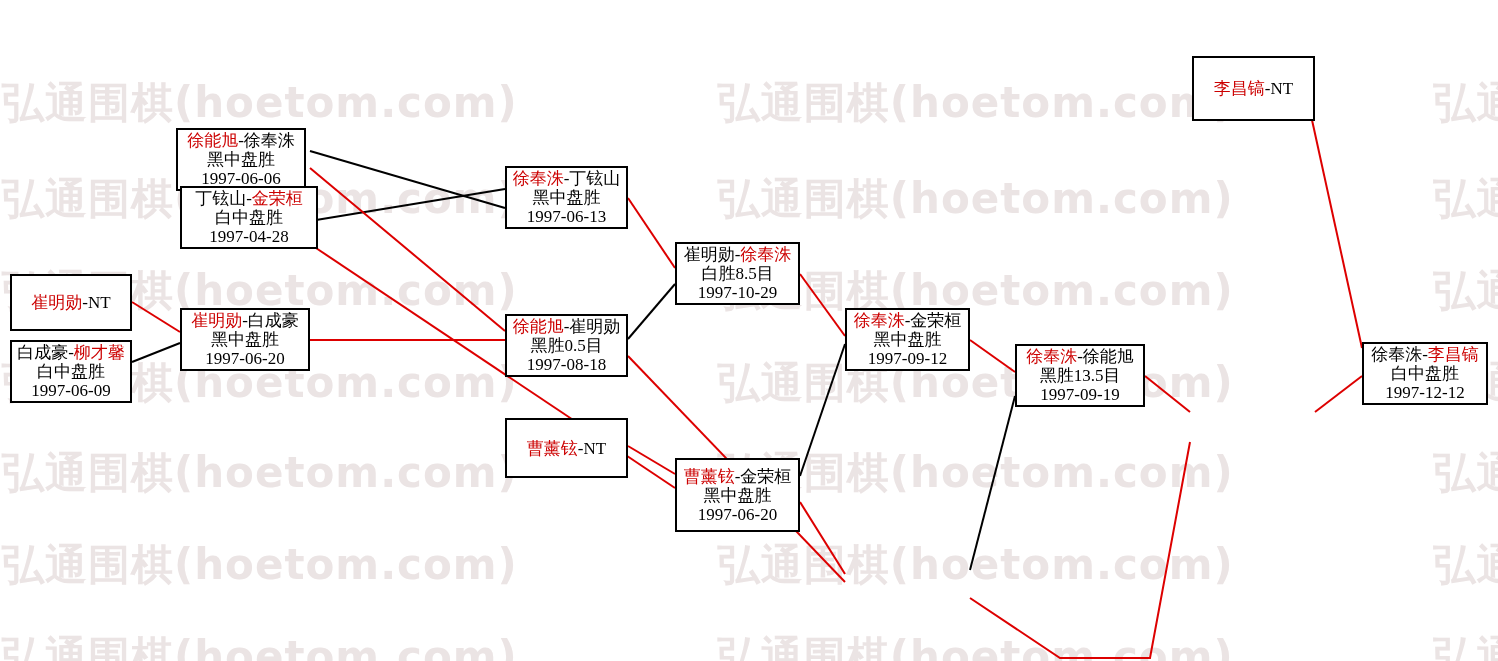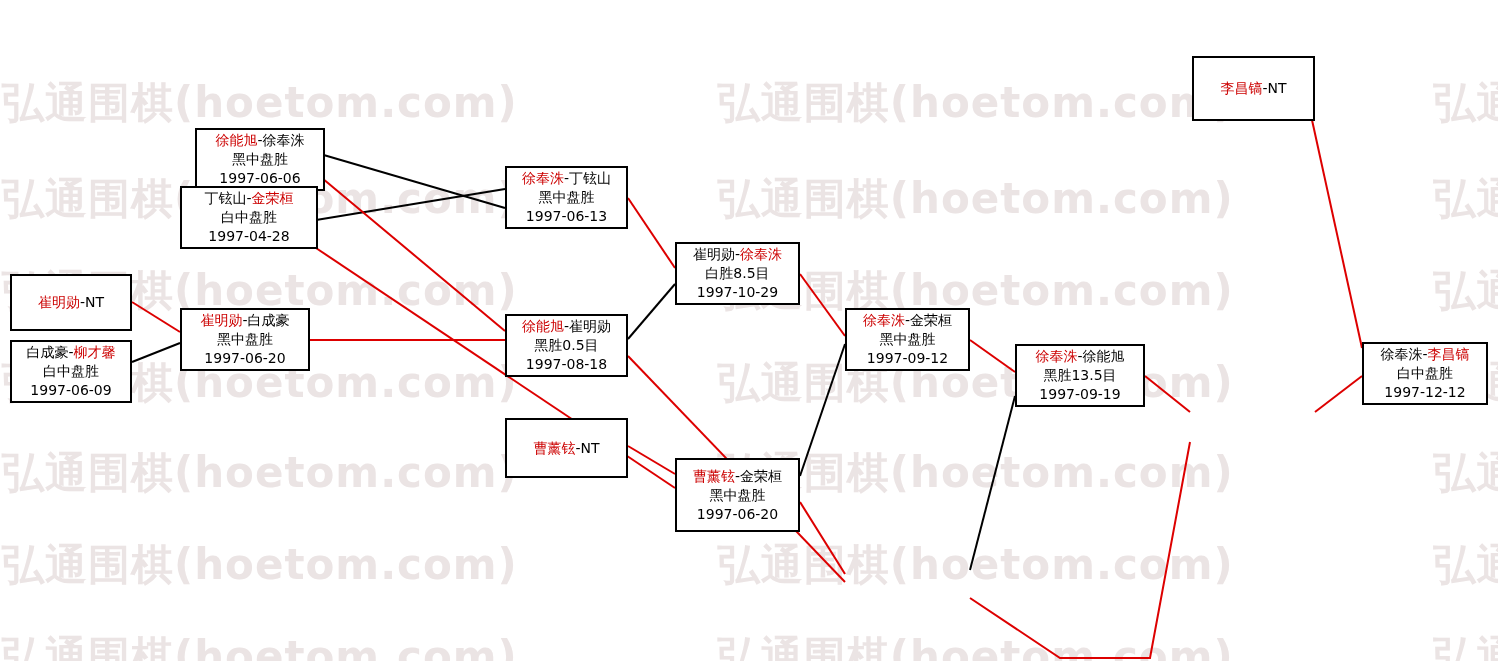--- a/index.html
+++ b/index.html
@@ -16,21 +16,21 @@
   }
   
   svg.edges{position:absolute;left:0;top:0;z-index:1;}
   svg.edges line, svg.edges polyline{stroke-width:2;fill:none;stroke:#000;}
   .line-red{stroke:var(--red-line,#dd0000) !important;}
   .line-black{stroke:var(--black-line,#000) !important;}
   
   .box{
     position:absolute;z-index:2;box-sizing:border-box;background:#fff;border:2px solid #000;
     display:flex;flex-direction:column;align-items:center;justify-content:center;
-    text-align:center;font-size:14px;line-height:19px;color:#000;white-space:nowrap;
+    text-align:center;font-size:17px;line-height:19px;color:#000;white-space:nowrap;font-family:Liberation Serif, serif;
   }
   .box .row{height:19px;}
   .winner{color:var(--winner-color,#cc0000);}
 </style>
 </head>
 <body>
 
 <div class="stage">
 
   <div class="wm-layer">
@@ -87,21 +87,21 @@
     <line x1="628" y1="310" x2="845" y2="536" class="line-red"></line>
     <line x1="800" y1="456" x2="845" y2="528" class="line-red"></line>
     <line x1="970" y1="294" x2="1015" y2="326" class="line-red"></line>
     <line x1="970" y1="524" x2="1015" y2="350" class="line-black"></line>
     <line x1="1145" y1="330" x2="1190" y2="366" class="line-red"></line>
     <polyline points="970,552 1060,612 1150,612 1190,396" class="line-red"></polyline>
     <line x1="1315" y1="366" x2="1362" y2="330" class="line-red"></line>
     <line x1="1312" y1="74" x2="1362" y2="302" class="line-red"></line>
   </svg>
 
-  <div class="box" style="left:195px;top:82px;width:130px;height:63px">
+  <div class="box" style="left:176px;top:82px;width:130px;height:63px">
     <div class="row"><span class="p1 winner">徐能旭</span><span>-</span><span class="p2">徐奉洙</span></div>
     <div class="row">黑中盘胜</div>
     <div class="row">1997-06-06</div>
   </div>
 
   <div class="box" style="left:180px;top:140px;width:138px;height:63px">
     <div class="row"><span class="p1">丁铉山</span><span>-</span><span class="p2 winner">金荣桓</span></div>
     <div class="row">白中盘胜</div>
     <div class="row">1997-04-28</div>
   </div>

